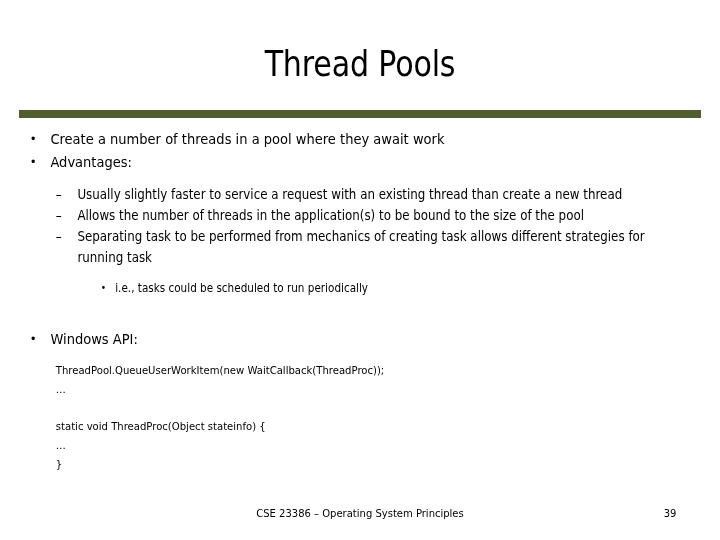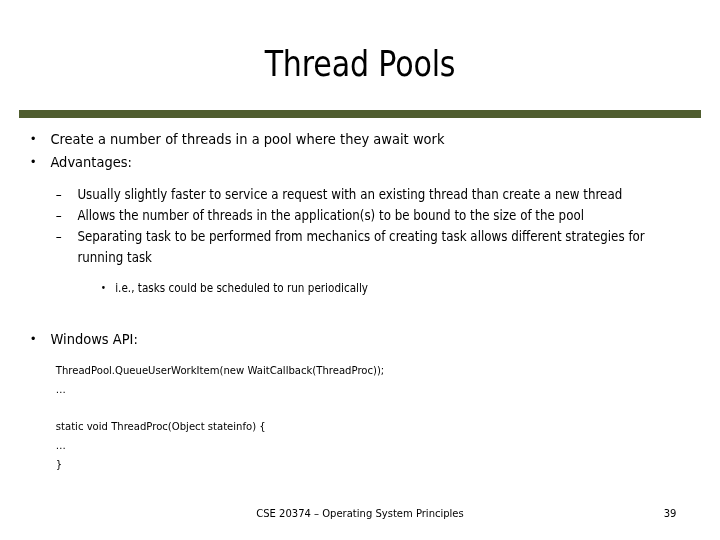--- a/index.html
+++ b/index.html
@@ -215,16 +215,16 @@
 
     <div class="code-line">ThreadPool.QueueUserWorkItem(new WaitCallback(ThreadProc));</div>
     <div class="code-line">…</div>
     <div class="code-gap"></div>
     <div class="code-line">static void ThreadProc(Object stateinfo) {</div>
     <div class="code-line">…</div>
     <div class="code-line">}</div>
 
   </div>
 
-  <div class="footer-center">CSE 20374 – Operating System Principles</div>
+  <div class="footer-center">CSE 23386 – Operating System Principles</div>
   <div class="footer-page">39</div>
 
 </div>
 
 </body></html>

